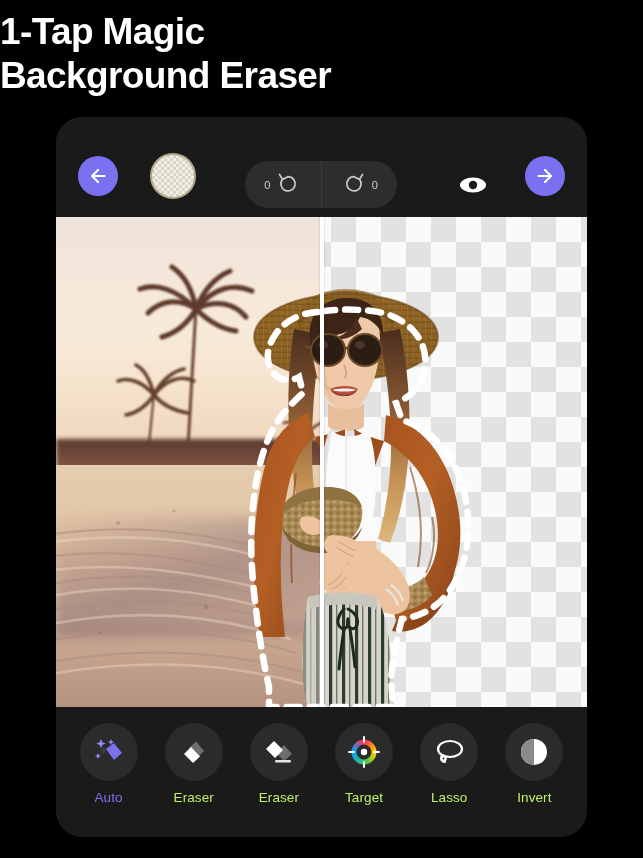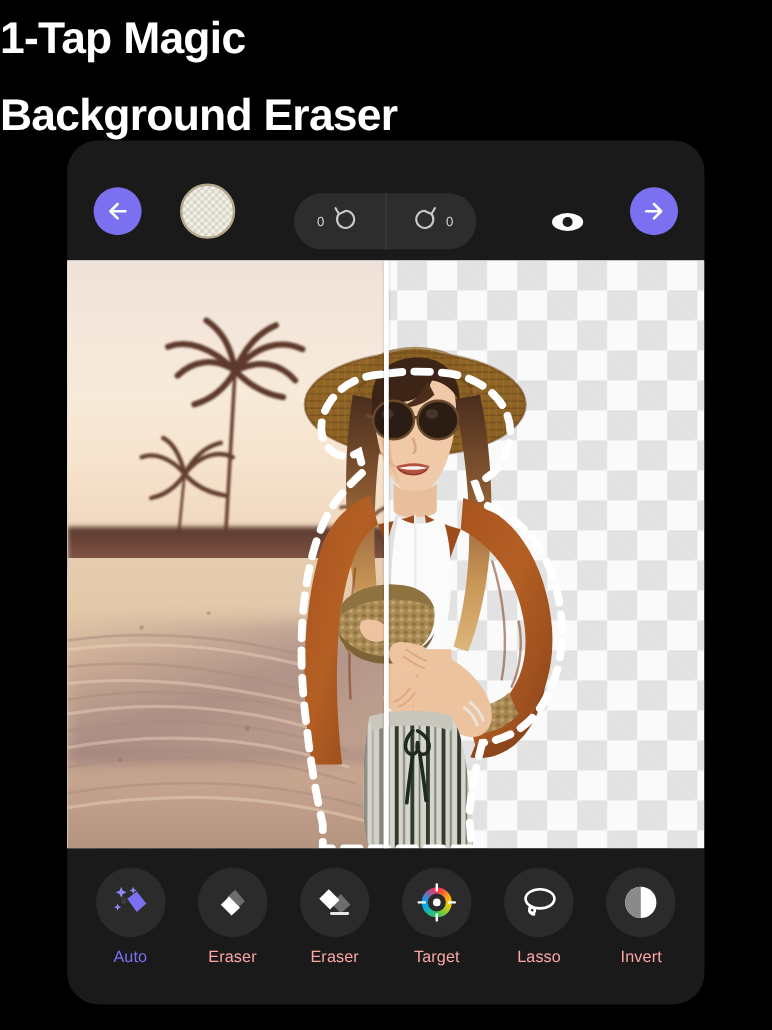--- a/index.html
+++ b/index.html
@@ -11,21 +11,21 @@
   }
   .screen { position:relative; width:643px; height:858px; background:#000; }
 
   
   .headline {
     position:absolute; top:10px; left:0; width:643px;
     text-align:left; color:#fff;
     font-weight:bold; font-size:37px; line-height:1.18;
     letter-spacing:-0.6px;
   }
-  .headline .l2 { display:block;margin-top:20px; }
+  .headline .l2 { display:block; }
 
   
   .phone {
     position:absolute; left:56px; top:117px;
     width:531px; height:720px;
     background:#1a1a1a;
     border-radius:26px;
     overflow:hidden;
   }
 
@@ -145,21 +145,21 @@
     background:#1a1a1a;
     display:flex; align-items:flex-start; justify-content:space-around;
     padding:16px 10px 0 10px;
   }
   .tool { width:78px; display:flex; flex-direction:column; align-items:center; gap:9px; }
   .tool-ic {
     width:58px; height:58px; border-radius:50%;
     background:#2b2b2b;
     display:flex; align-items:center; justify-content:center;
   }
-  .tool-lbl { font-size:13.5px; color:#fca5a5; letter-spacing:.1px; }
+  .tool-lbl { font-size:13.5px; color:#bef264; letter-spacing:.1px; }
   .tool.active .tool-lbl { color:#7b70f0; }
 </style>
 </head>
 <body>
 
 <div class="screen">
 
   <div class="headline">
     <span>1-Tap Magic</span>
     <span class="l2">Background Eraser</span>

